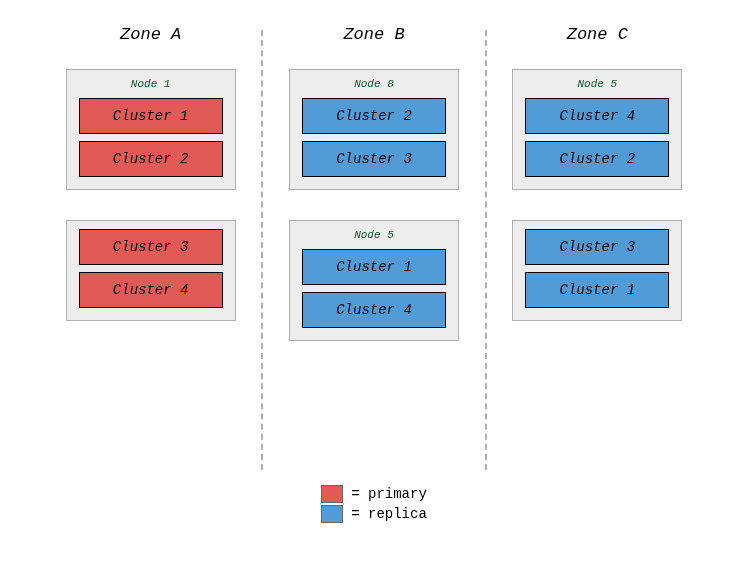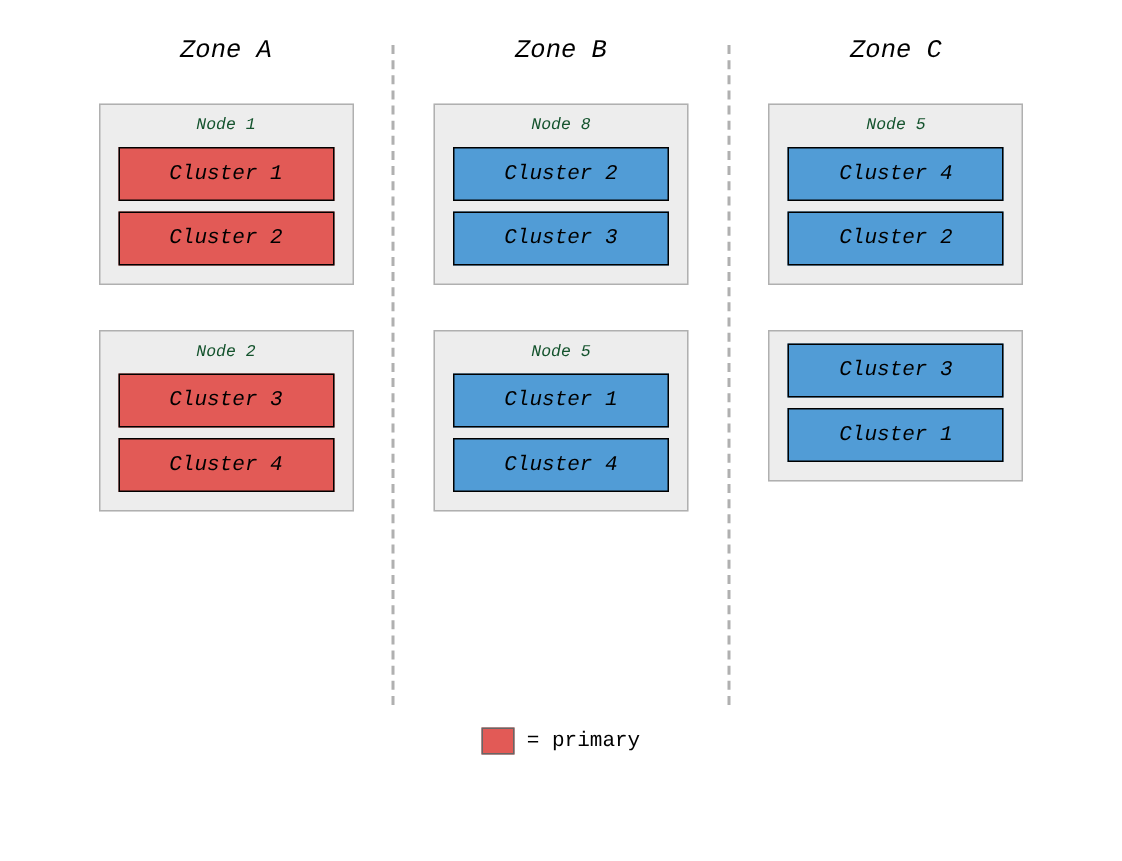--- a/index.html
+++ b/index.html
@@ -104,21 +104,20 @@
   <div class="zone">
     <div class="zone-title">Zone A</div>
 
     <div class="node">
       <div class="node-title">Node 1</div>
       <div class="cluster primary">Cluster 1</div>
       <div class="cluster primary">Cluster 2</div>
     </div>
 
     <div class="node">
-      <div class="node-title">Node 2</div>
       <div class="cluster primary">Cluster 3</div>
       <div class="cluster primary">Cluster 4</div>
     </div>
   </div>
 
   <div class="divider"></div>
 
   <div class="zone">
     <div class="zone-title">Zone B</div>
 
@@ -152,13 +151,17 @@
     </div>
   </div>
 
 </div>
 
 <div class="legend">
   <div class="legend-item">
     <div class="swatch swatch-primary"></div>
     <span>= primary</span>
   </div>
+  <div class="legend-item">
+    <div class="swatch swatch-replica"></div>
+    <span>= replica</span>
+  </div>
 </div>
 
 </body></html>

